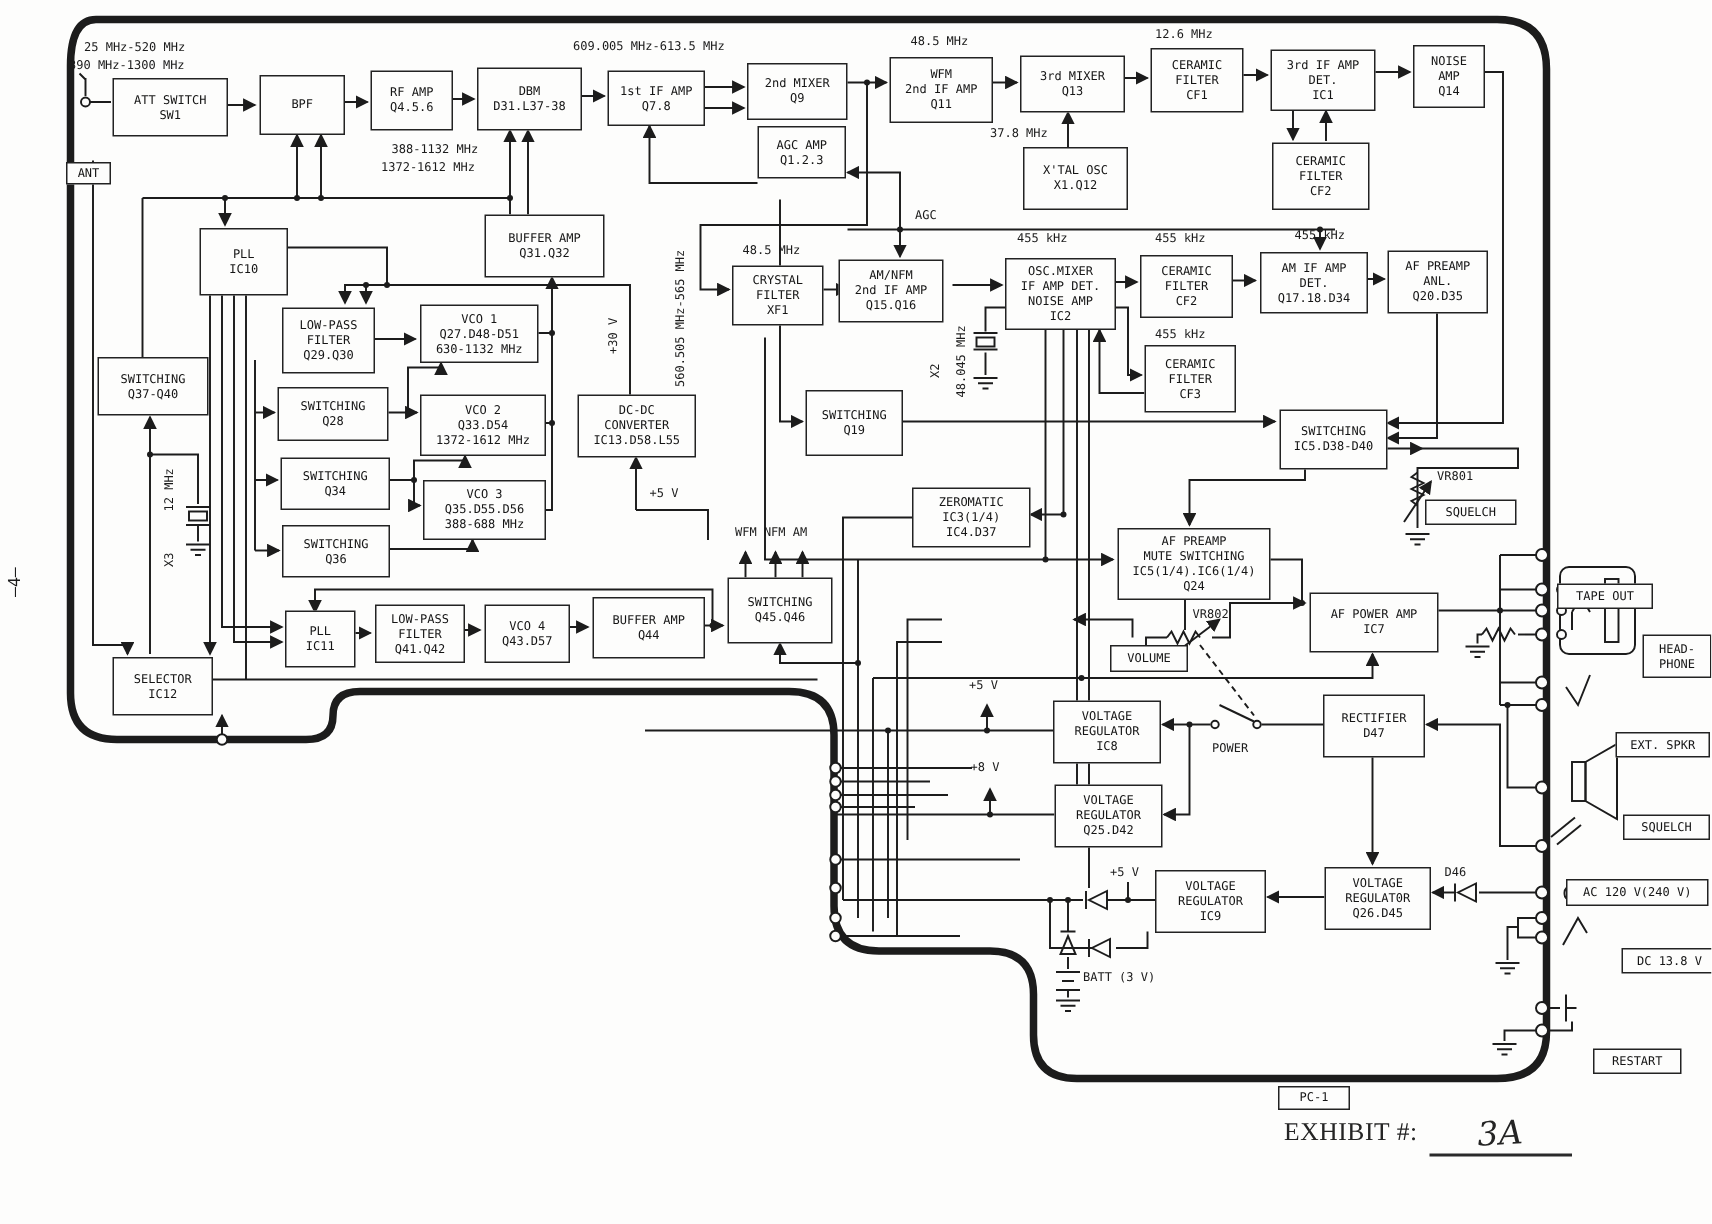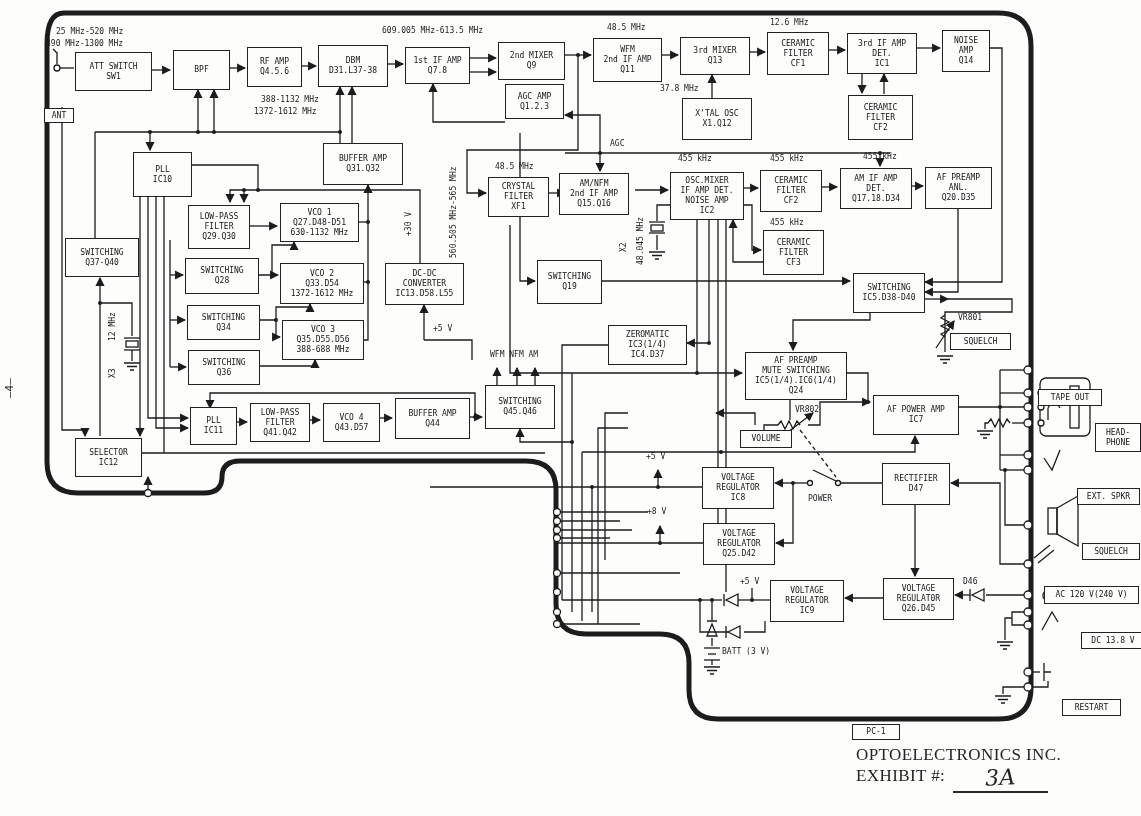--- a/index.html
+++ b/index.html
@@ -621,20 +621,19 @@
 <div class="lbl" style="left:647px;top:508px">+8 V</div>
 <div class="lbl" style="left:740px;top:578px">+5 V</div>
 <div class="lbl" style="left:808px;top:495px">POWER</div>
 <div class="lbl" style="left:795px;top:406px">VR802</div>
 <div class="lbl" style="left:958px;top:314px">VR801</div>
 <div class="lbl" style="left:963px;top:578px">D46</div>
 <div class="lbl" style="left:722px;top:648px">BATT (3 V)</div>
 <div class="vlbl" style="left:4px;top:398px;font-size:11px">—4—</div>
 
 <div class="footer">
-  <div>OPTOELECTRONICS INC.</div>
   <div class="exh-row">
     <span>EXHIBIT #:</span>
     <span class="exh-line"><span class="exh-val">3A</span></span>
   </div>
 </div>
 
 </div>
 
 </body></html>

